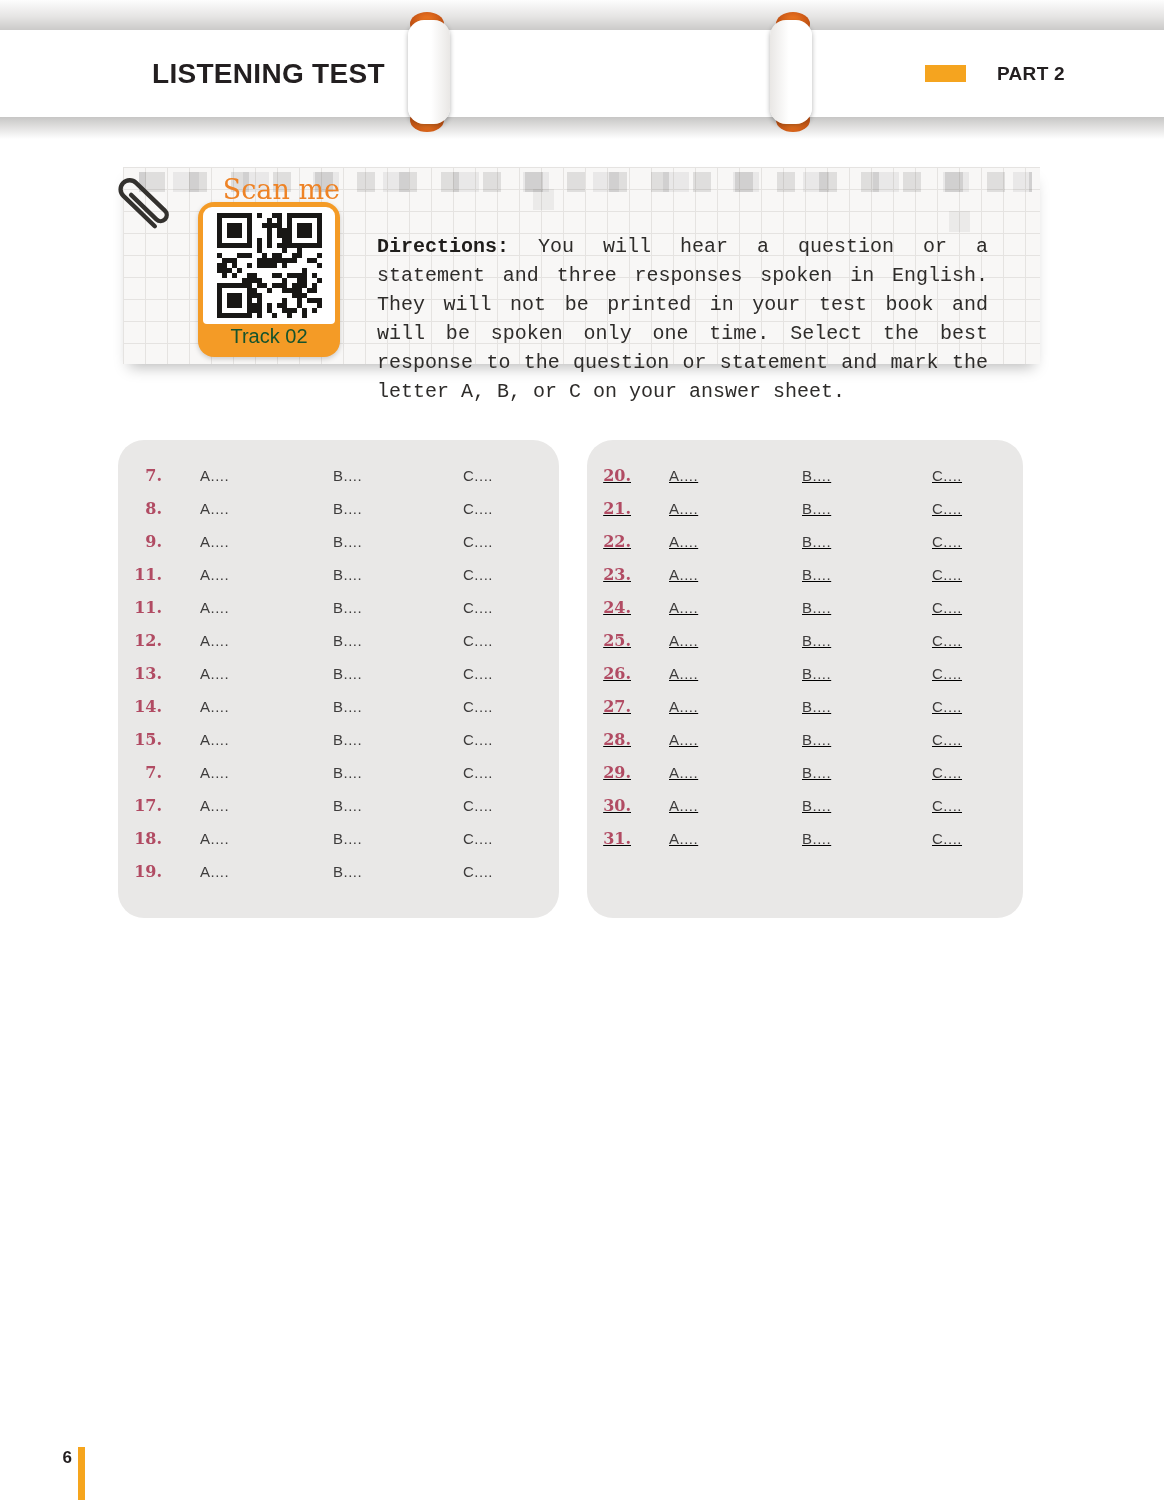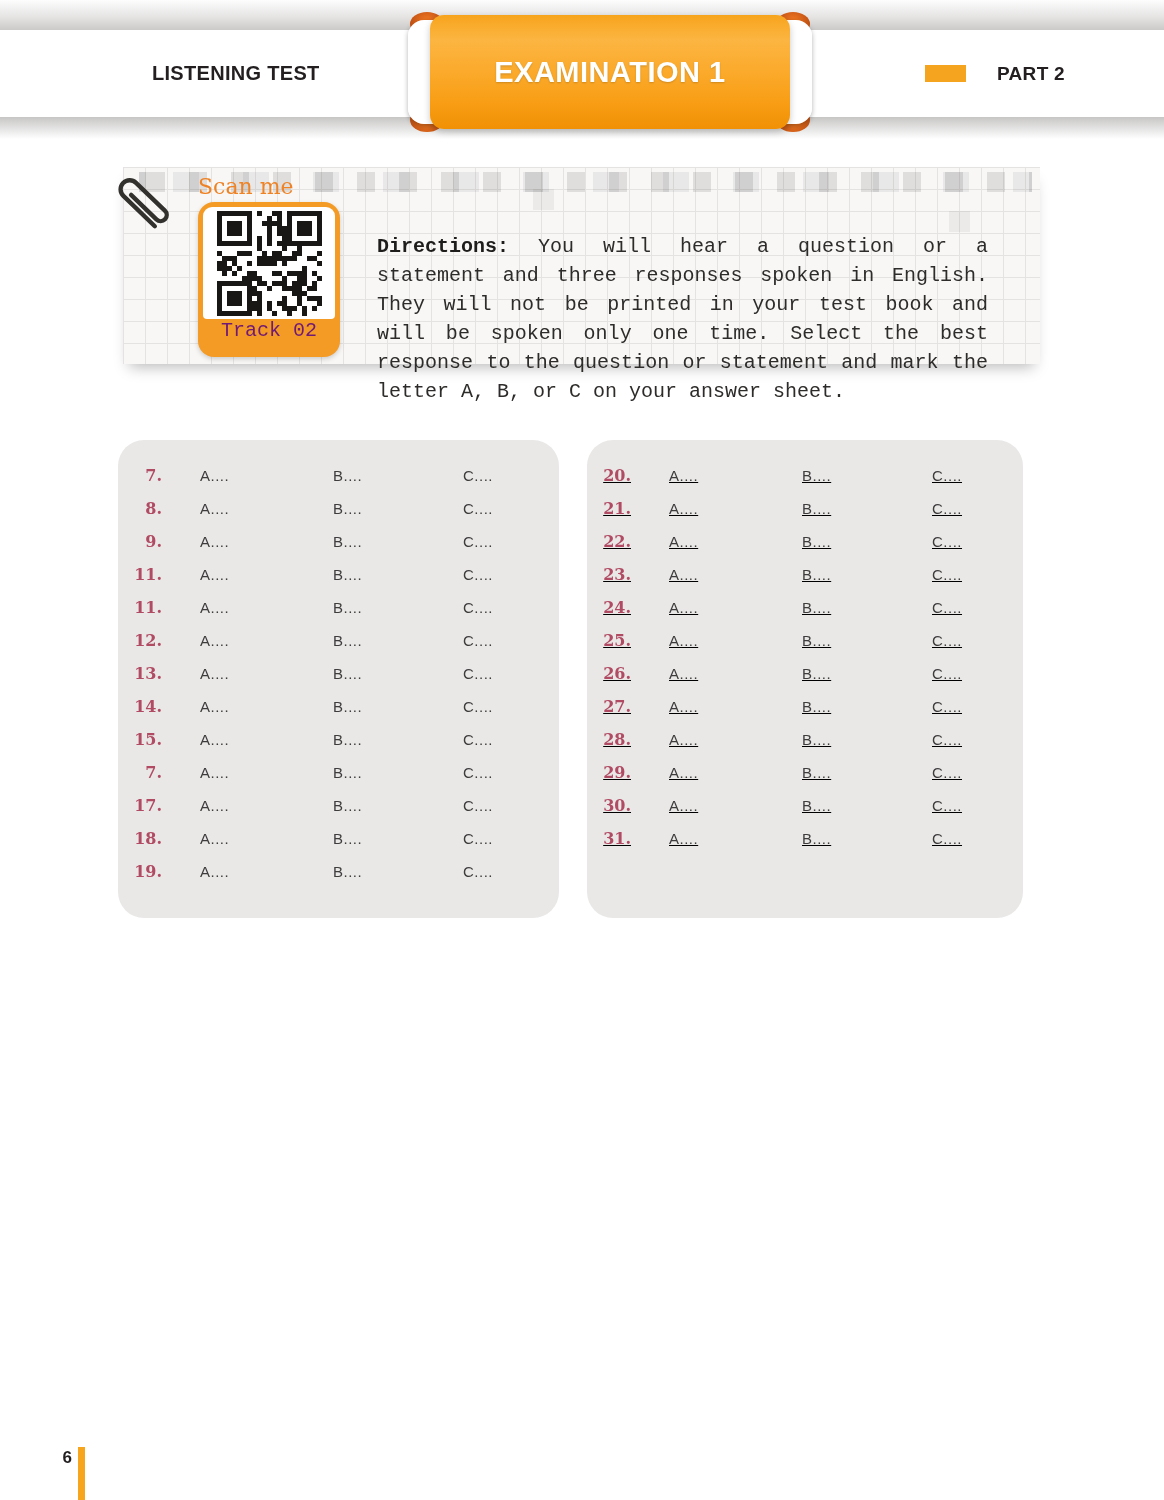--- a/index.html
+++ b/index.html
@@ -7,21 +7,21 @@
        font-family:"Liberation Sans", sans-serif;position:relative;}
   .page{position:absolute;inset:0;}
 
   
   .top-strip{position:absolute;left:0;top:0;width:1164px;height:30px;
     background:linear-gradient(180deg,#fdfdfd 0%,#e6e5e4 55%,#cbcac9 100%);}
   .header-band{position:absolute;left:0;top:30px;width:1164px;height:87px;background:#ffffff;}
   .header-shadow{position:absolute;left:0;top:117px;width:1164px;height:22px;
     background:linear-gradient(180deg,#c7c6c5 0%,rgba(255,255,255,0) 100%);}
   .listening{position:absolute;left:152px;top:30px;height:87px;display:flex;align-items:center;
-    font-weight:bold;font-size:20px;letter-spacing:.3px;color:#231f20;}
+    font-weight:bold;font-size:28px;letter-spacing:.3px;color:#231f20;}
   .part{position:absolute;right:99px;top:30px;height:87px;display:flex;align-items:center;gap:31px;}
   .part-swatch{width:41px;height:17px;background:#f5a41f;}
   .part-label{font-weight:bold;font-size:19px;color:#231f20;letter-spacing:.3px;}
 
   
   .ribbon{position:absolute;left:408px;top:12px;width:404px;height:120px;z-index:5;}
   .curl{position:absolute;width:34px;height:24px;border-radius:50%;
     background:radial-gradient(circle at 50% 50%,#e8711f 30%,#b4450e 100%);}
   .curl.tl{left:2px;top:0;} .curl.bl{left:2px;bottom:0;}
   .curl.tr{right:2px;top:0;} .curl.br{right:2px;bottom:0;}
@@ -49,30 +49,30 @@
       repeating-linear-gradient(90deg,rgba(0,0,0,.10) 0 18px,transparent 18px 42px),
       repeating-linear-gradient(90deg,rgba(0,0,0,.06) 0 26px,transparent 26px 70px);
     background-position:8px 0,34px 0;}
   .stray{position:absolute;width:21px;height:21px;background:rgba(0,0,0,.05);}
   .stray.s1{right:70px;top:44px;} .stray.s2{left:410px;top:22px;}
 
   .paperclip{position:absolute;left:128px;top:162px;width:34px;height:86px;z-index:6;
     transform:rotate(-46deg);}
   .paperclip svg{width:100%;height:100%;}
 
-  .scan-me{position:absolute;left:198px;top:174px;width:142px;text-align:left;
-    font-family:"DejaVu Serif",serif;font-size:22px;color:#ee8326;z-index:7;}
+  .scan-me{position:absolute;left:198px;top:174px;width:142px;text-align:right;
+    font-family:"DejaVu Serif",serif;font-size:27px;color:#ee8326;z-index:7;}
   .qr-card{position:absolute;left:198px;top:202px;width:142px;height:155px;z-index:7;
     background:#f49b26;border-radius:16px;box-shadow:0 2px 5px rgba(0,0,0,.18);
     display:flex;flex-direction:column;}
   .qr-white{margin:5px 5px 0 5px;height:117px;background:#ffffff;border-radius:9px 9px 4px 4px;
     display:flex;align-items:center;justify-content:center;}
   .qr-white svg{width:105px;height:105px;}
   .track{flex:1;display:flex;align-items:center;justify-content:center;
-    font-family:Liberation Mono, monospace;font-size:20px;color:#701a75;padding-bottom:15px;}
+    font-family:Liberation Sans, sans-serif;font-size:20px;color:#14532d;padding-bottom:9px;}
 
   .directions{position:absolute;left:377px;top:212px;width:611px;z-index:7;
     font-family:Liberation Mono, monospace;font-size:20px;line-height:29px;color:#2e2c2a;
     text-align:justify;}
   .directions b{color:#1f1d1b;}
 
   
   .answers{position:absolute;left:118px;top:440px;width:905px;height:478px;
     display:flex;justify-content:space-between;}
   .panel{width:441px;height:478px;background:#e9e8e7;border-radius:26px;
@@ -105,23 +105,20 @@
     <span class="part-label">PART 2</span>
   </div>
 
   <div class="ribbon">
     <span class="curl tl"></span>
     <span class="curl bl"></span>
     <span class="curl tr"></span>
     <span class="curl br"></span>
     <span class="roll left"></span>
     <span class="roll right"></span>
-    <div class="band">
-      <span class="band-title">EXAMINATION 1</span>
-    </div>
   </div>
 
   <div class="grid-panel">
     <div class="film-strip"></div>
     <div class="stray s1"></div>
     <div class="stray s2"></div>
   </div>
 
   <div class="paperclip">
     <svg viewBox="0 0 28 64" fill="none">

